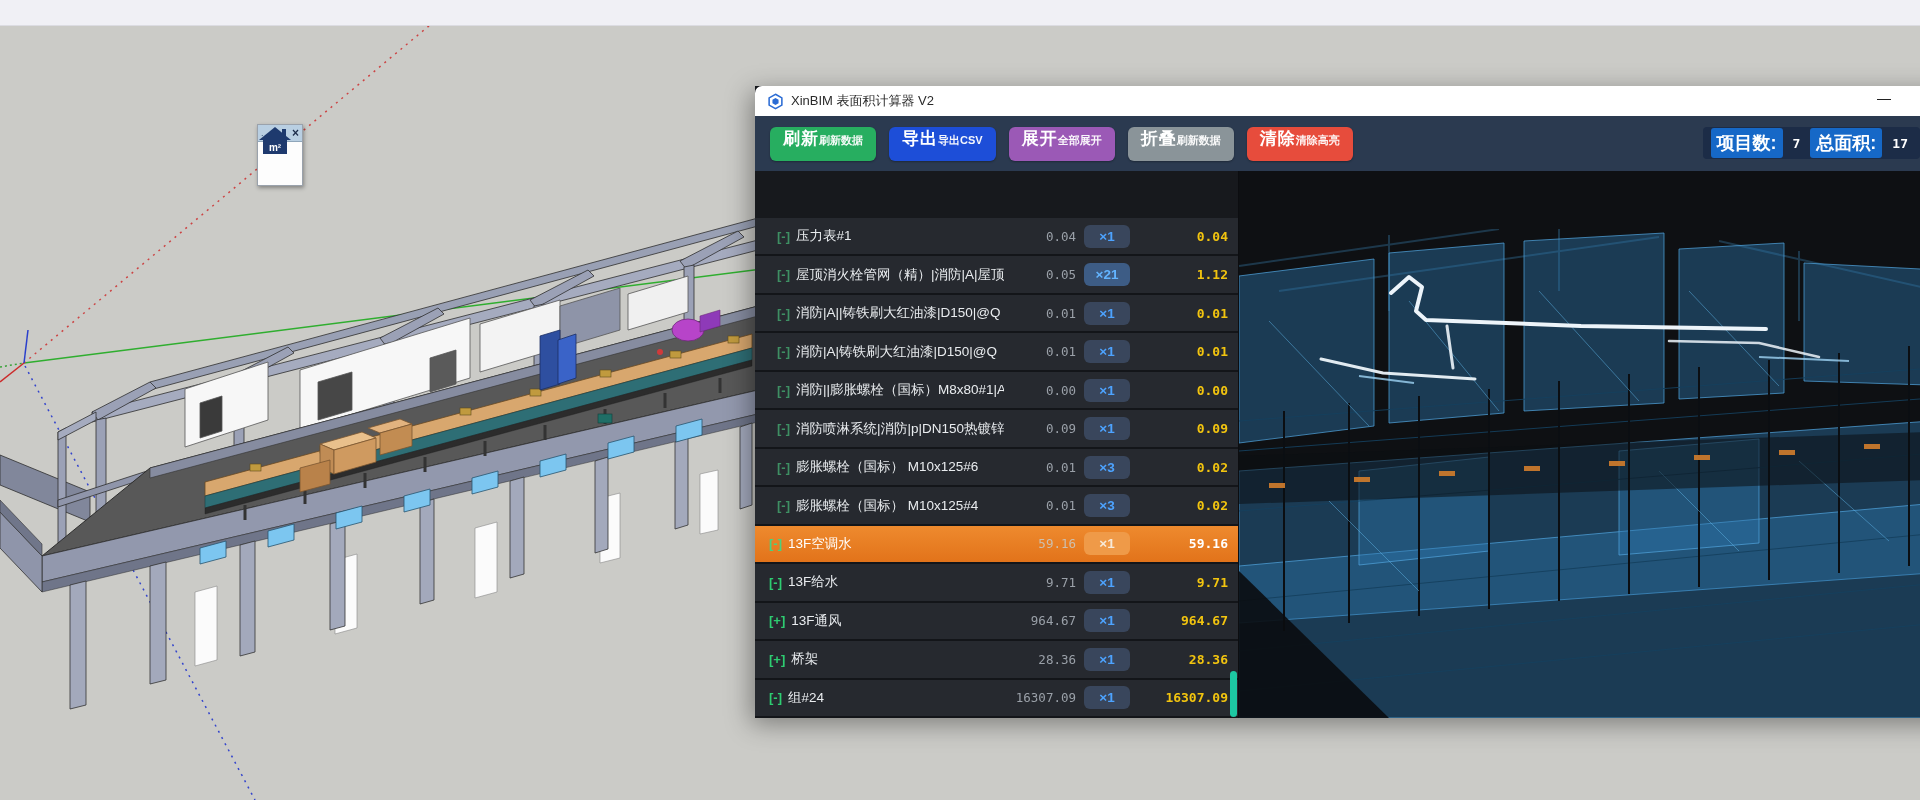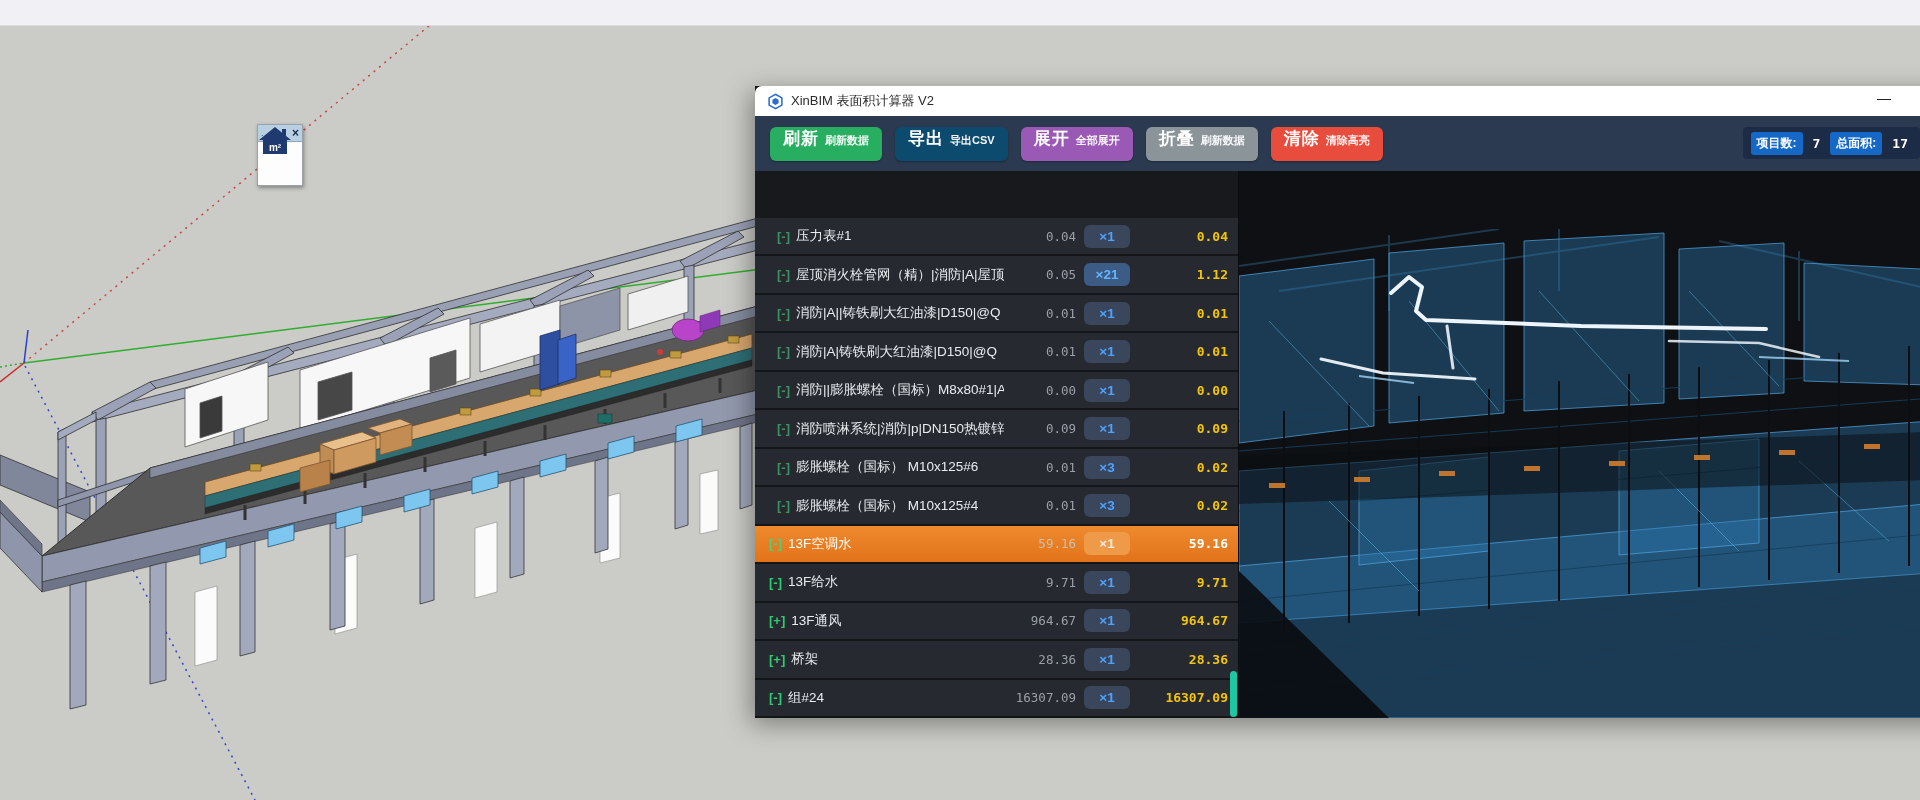--- a/index.html
+++ b/index.html
@@ -31,24 +31,24 @@
             border-radius:7px 0 0 0;display:flex;align-items:center;padding-left:12px;box-sizing:border-box;}
   .app-icon{width:17px;height:17px;margin-right:7px;flex:0 0 auto;}
   .title{font-size:13px;color:#2b2b2b;}
   .min-btn{position:absolute;right:58px;top:4px;font-size:14px;color:#222;cursor:pointer;padding:0 6px;}
 
   .toolbar{position:absolute;left:0;top:30px;width:100%;height:55px;background:#2b3a50;
            display:flex;align-items:center;padding-left:15px;box-sizing:border-box;}
   .tb-btn{height:34px;border:none;border-radius:6px;margin-right:13px;padding:0 13px;
           display:flex;align-items:baseline;cursor:pointer;color:#fff;box-shadow:0 1px 2px rgba(0,0,0,.3);}
   .tb-main{font-size:17px;font-weight:bold;letter-spacing:1px;}
-  .tb-sub{font-size:11px;font-weight:bold;margin-left:6px;opacity:.95;}
+  .tb-sub{font-size:11px;font-weight:bold;opacity:.95;}
   .stats{position:absolute;right:35px;top:11px;height:32px;background:#1c2c47;border-radius:4px;
          display:flex;align-items:center;padding:0 8px;gap:6px;white-space:nowrap;}
-  .chip{background:#1668c7;color:#fff;font-size:12px;font-weight:bold;padding:3px 6px;border-radius:3px;}
+  .chip{background:#1668c7;color:#fff;font-size:18px;font-weight:bold;padding:3px 6px;border-radius:3px;}
   .stat-val{color:#fff;font-size:13px;font-weight:bold;padding:0 4px;}
 
   .content{position:absolute;left:0;top:85px;width:100%;height:547px;display:flex;}
 
   
   .table{position:relative;width:483px;height:100%;background:#17191d;flex:0 0 auto;border-right:1px solid #0c0d10;}
   .thead{height:44px;box-sizing:border-box;background:#3a4a5e;border:2px solid #18c39a;
          display:flex;align-items:center;padding:0 10px 0 14px;color:#fff;font-size:13px;font-weight:bold;}
   .h-name{flex:1;}
   .h-unit{width:72px;text-align:right;margin-right:8px;}
@@ -237,21 +237,21 @@
     </svg>
     <span class="title">XinBIM 表面积计算器 V2</span>
     <span class="min-btn">—</span>
   </div>
 
   <div class="toolbar">
     <button class="tb-btn" style="background: rgb(39, 174, 96);">
       <span class="tb-main">刷新</span>
       <span class="tb-sub">刷新数据</span>
     </button>
-    <button class="tb-btn" style="background: #0c4a6e; justify-content: space-between;">
+    <button class="tb-btn" style="background: #1d4ed8; justify-content: space-between;">
       <span class="tb-main">导出</span>
       <span class="tb-sub">导出CSV</span>
     </button>
     <button class="tb-btn" style="background: rgb(155, 89, 182);">
       <span class="tb-main">展开</span>
       <span class="tb-sub">全部展开</span>
     </button>
     <button class="tb-btn" style="background: rgb(138, 148, 153);">
       <span class="tb-main">折叠</span>
       <span class="tb-sub">刷新数据</span>

